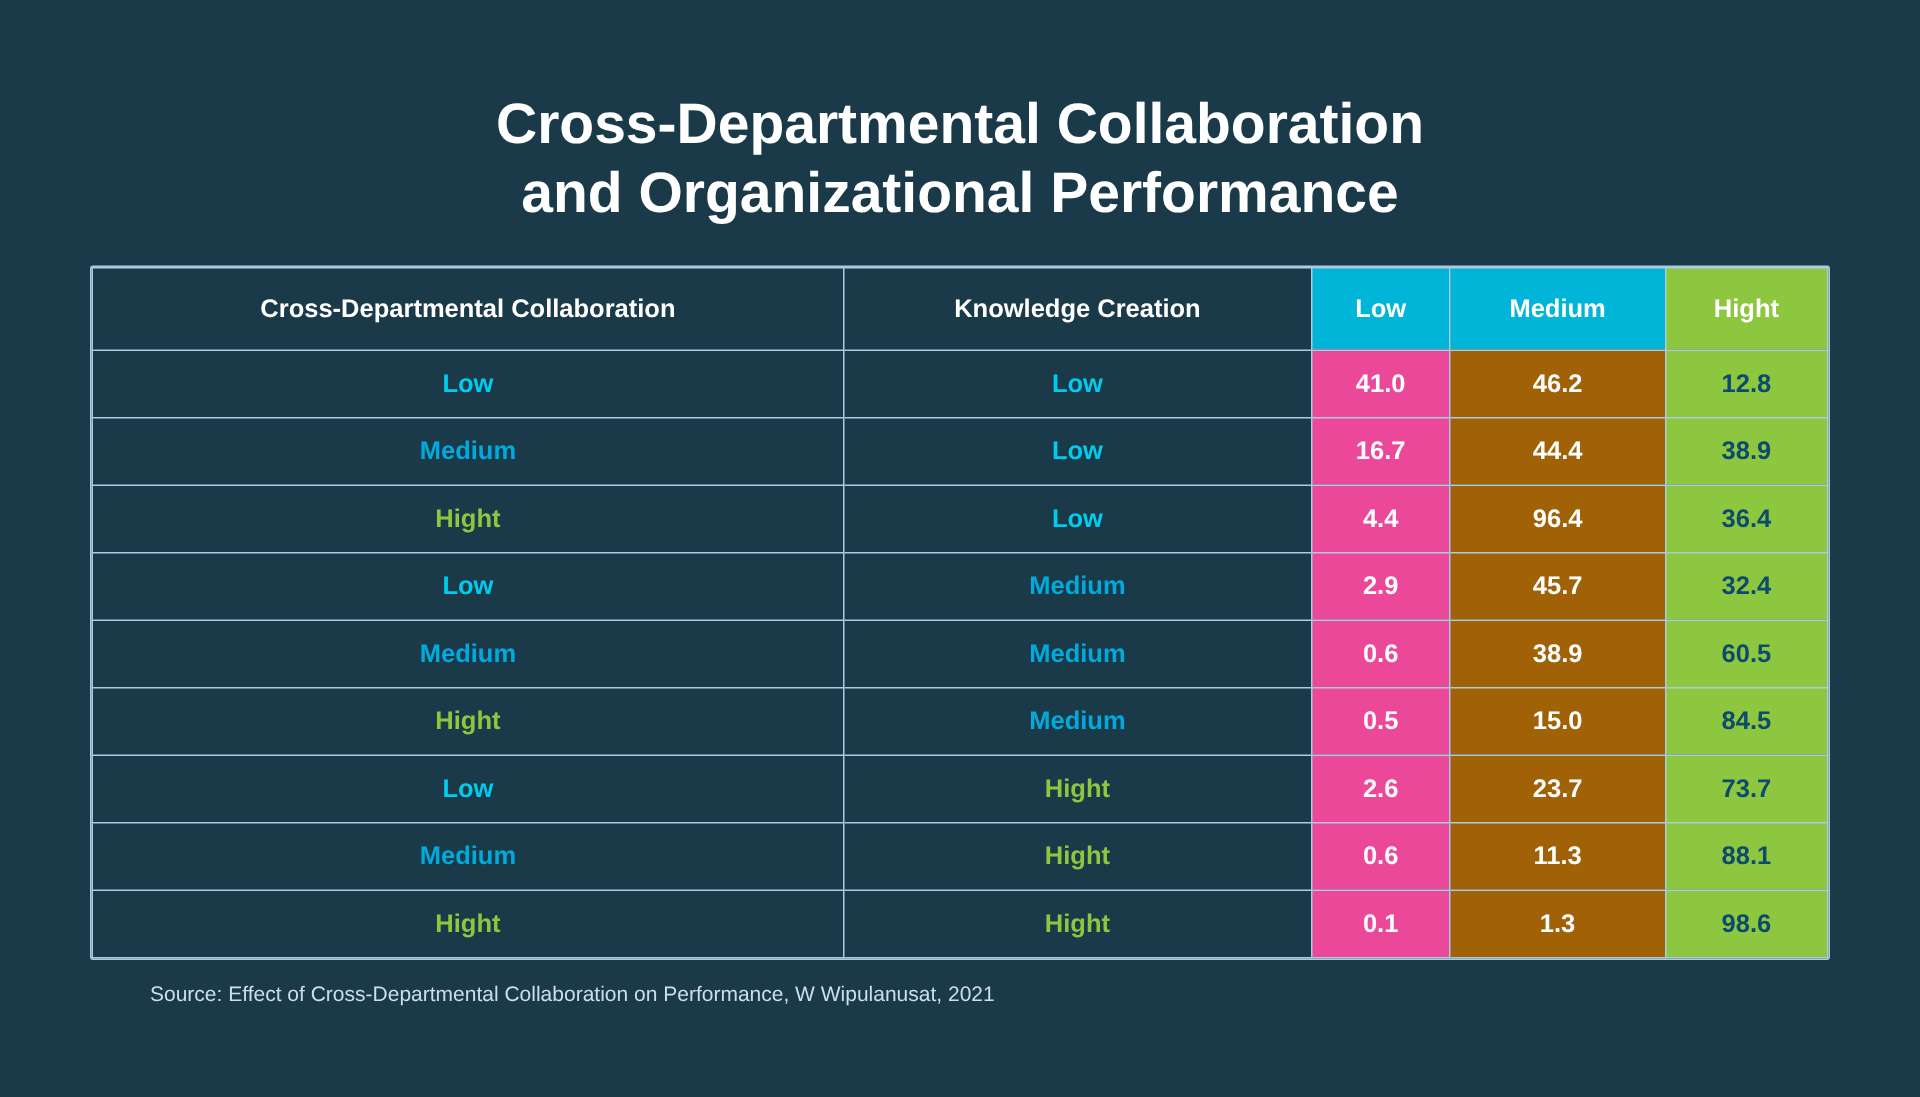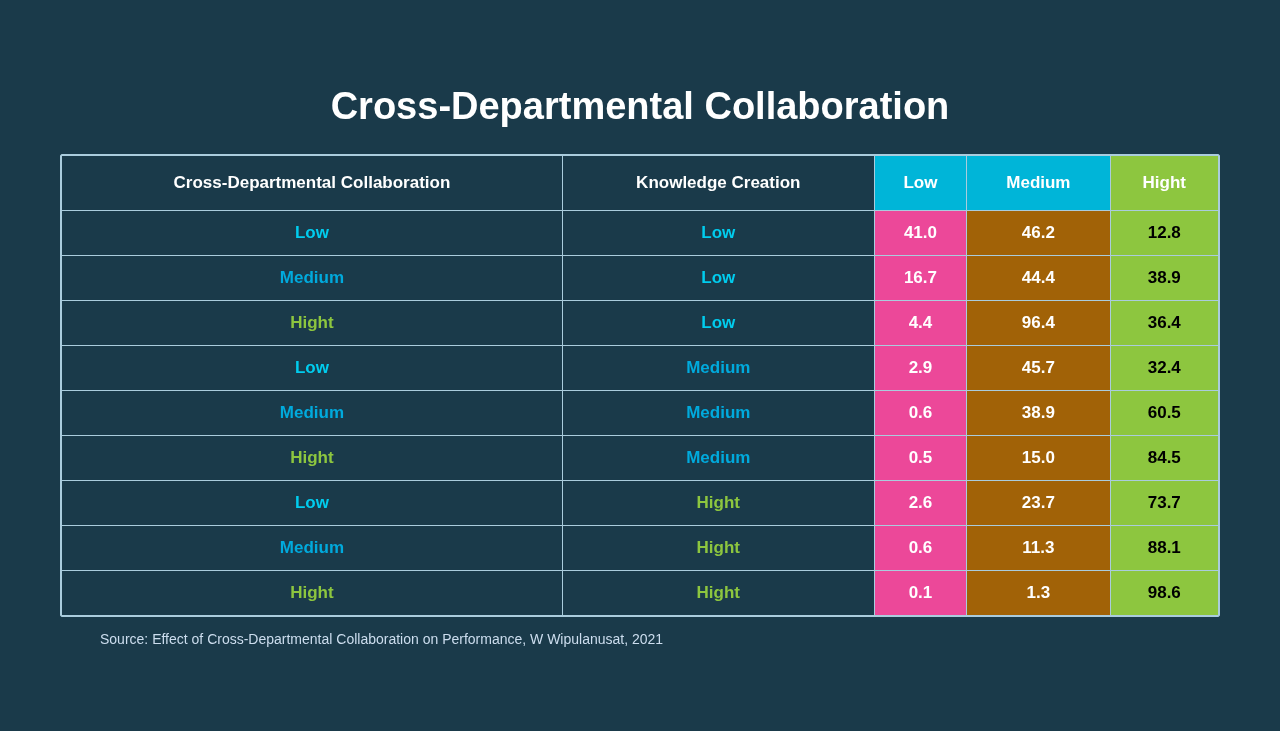--- a/index.html
+++ b/index.html
@@ -108,39 +108,40 @@
       background-color: #ec4899;
     }
 
     tbody td.num-medium {
       color: #ffffff;
       background-color: #a16207;
       margin-top: 20px;
     }
 
     tbody td.num-high {
-      color: #000000;
+      color: #0c4a6e;
       background-color: #8dc63f;
       margin-top: 12px;
     }
 
     .source {
       color: #ccddee;
       font-size: 14px;
       margin-top: 14px;
       align-self: flex-start;
       padding-left: 60px;
       text-align: center;
     }
   </style>
 </head>
 <body>
 
 <div class="title">
   <span>Cross-Departmental Collaboration</span><br>
+  <span>and Organizational Performance</span>
 </div>
 
 <div class="table-wrapper">
   <table>
     <thead>
       <tr>
         <th>Cross-Departmental Collaboration</th>
         <th>Knowledge Creation</th>
         <th class="col-low-header">Low</th>
         <th class="col-medium-header">Medium</th>

